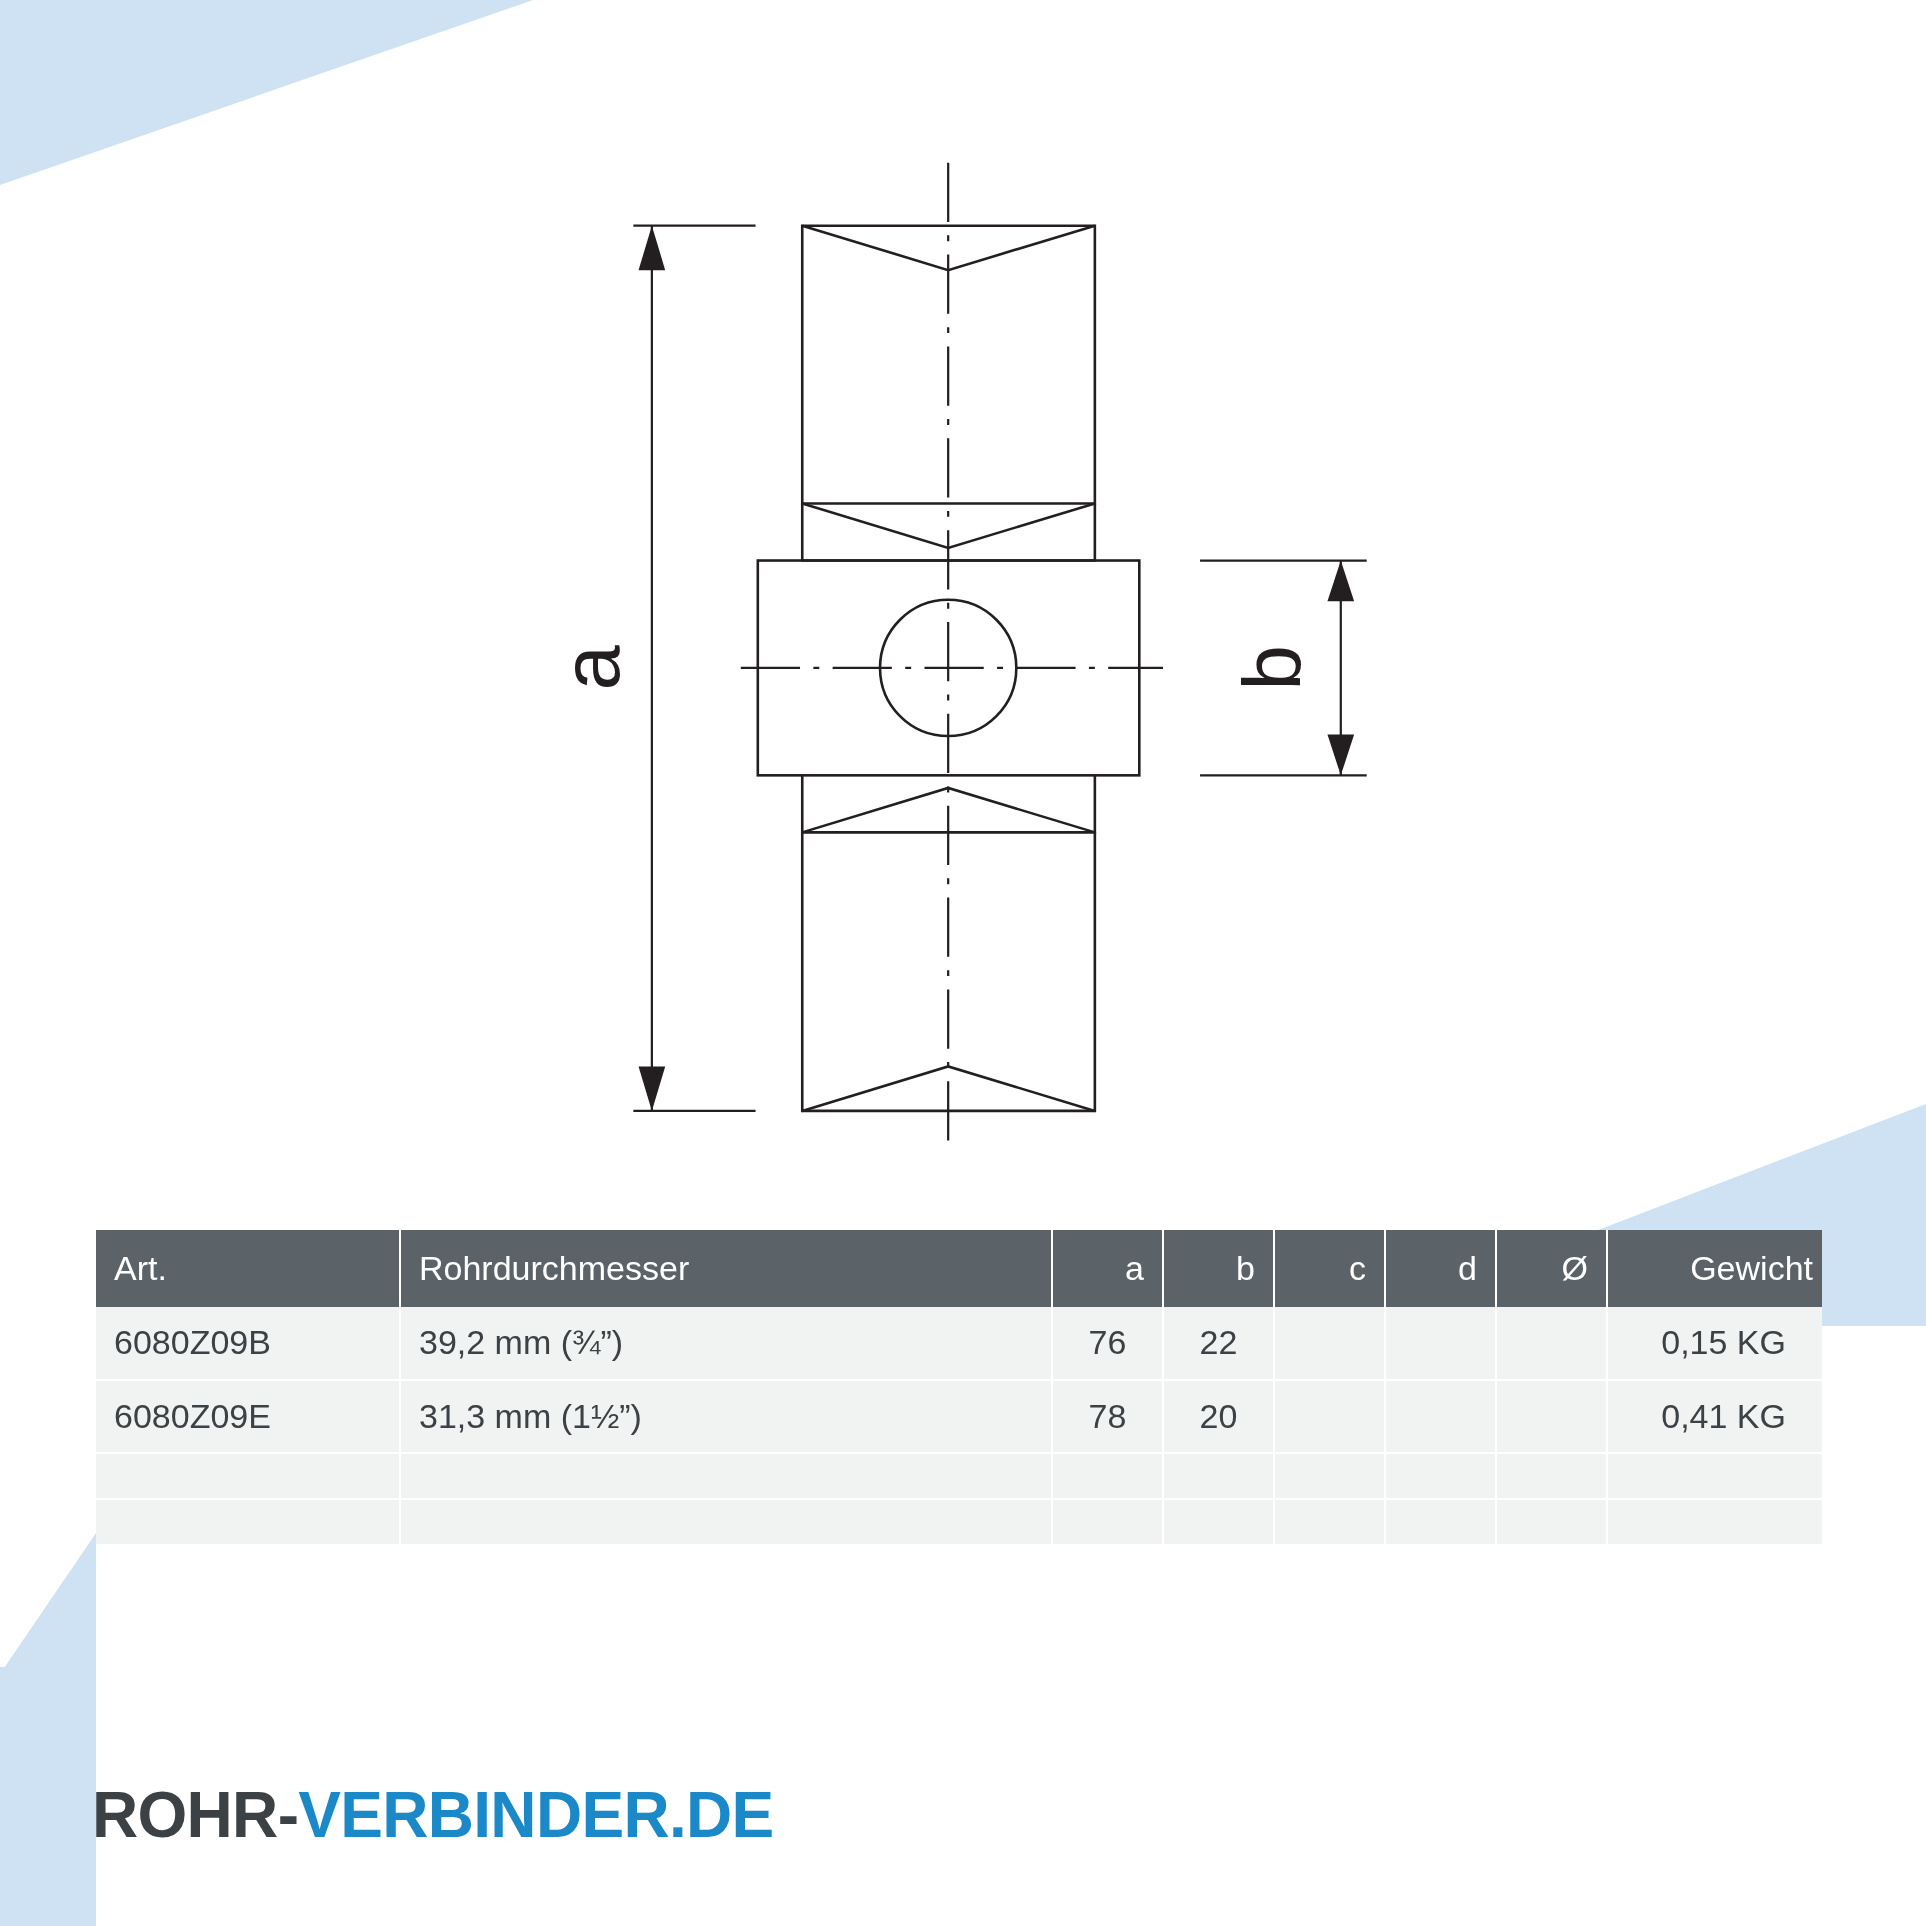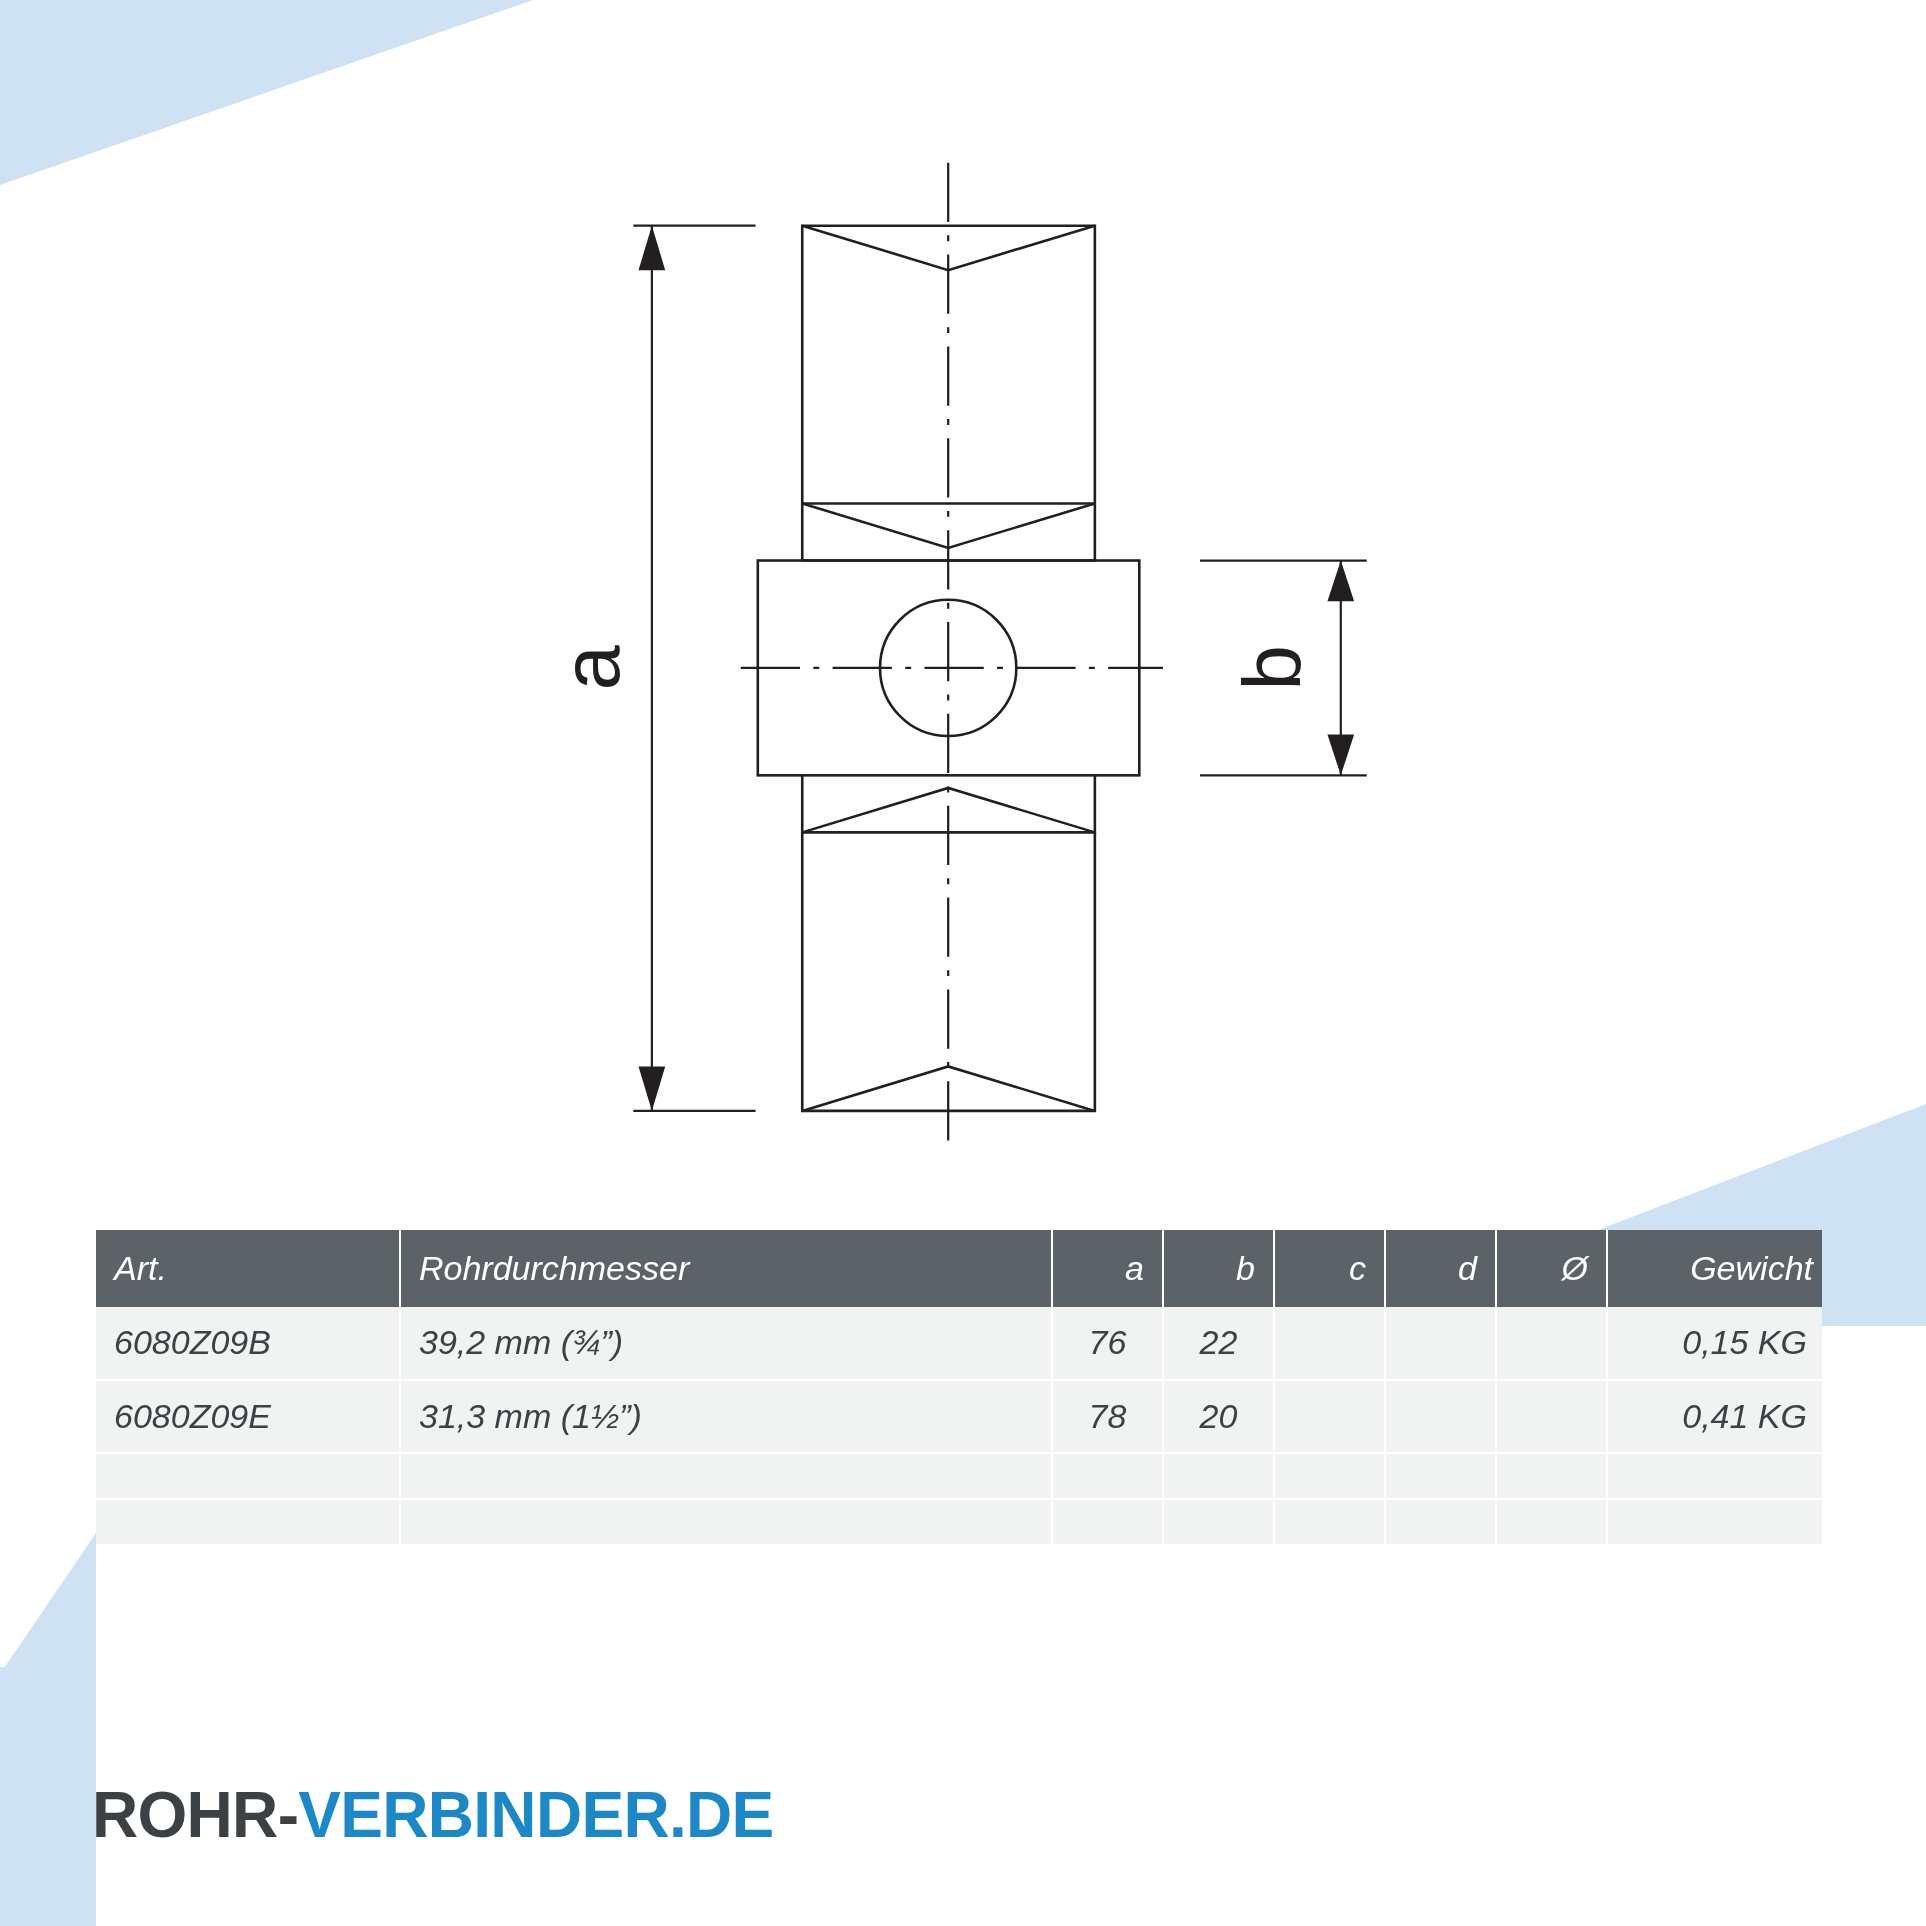--- a/index.html
+++ b/index.html
@@ -60,21 +60,20 @@
     width: 1926px;
     height: 1156px;
   }
 
   
   #spec-table-wrap {
     position: absolute;
     left: 96px;
     top: 1230px;
     width: 1706px;
-    font-style: italic;
   }
   table.spec {
     border-collapse: collapse;
     width: 1726px;
     table-layout: fixed;
   }
   table.spec thead th {
     background: #5b6268;
     color: #ffffff;
     font-size: 34px;
@@ -100,21 +99,21 @@
     border-right: 2.2px solid #ffffff;
     border-bottom: 2.2px solid #ffffff;
     margin-left: 11px;
   }
   table.spec tbody td.num {
     text-align: center;
   }
   table.spec tbody td:last-child {
     border-right: none;
     text-align: right;
-    padding-right: 15px;
+    padding-right: 36px;
   }
   table.spec tbody tr.filler td {
     height: 44px;
     padding: 0;
   }
 
   
   col.c-art     { width: 304px; }
   col.c-rohr    { width: 652px; }
   col.c-a       { width: 111px; }

